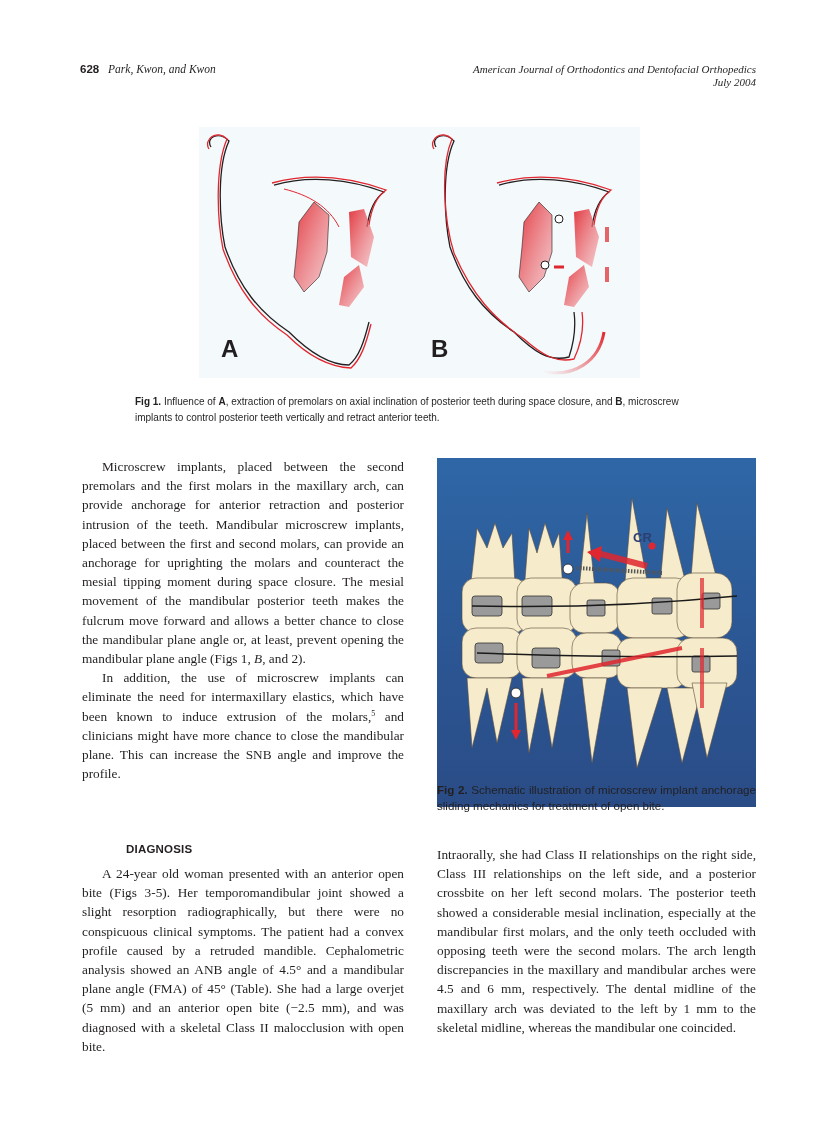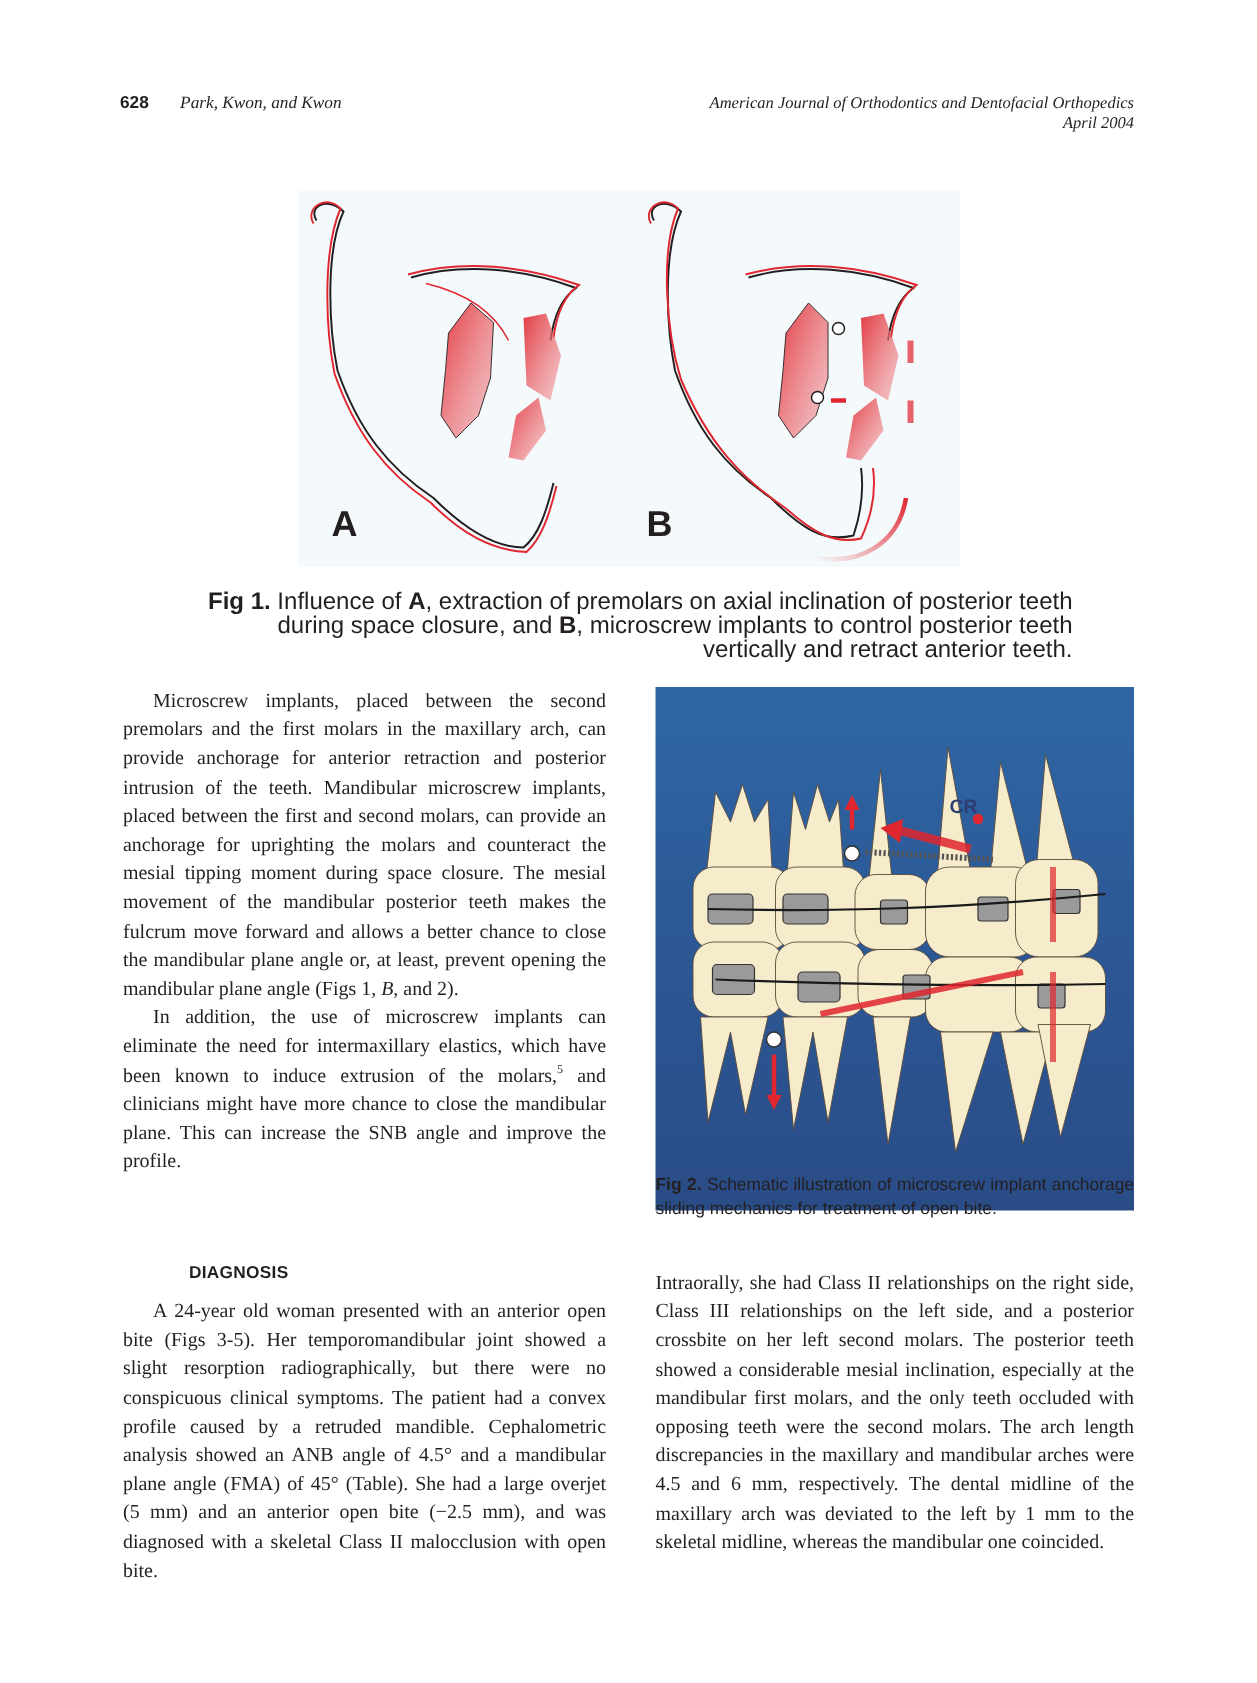--- a/index.html
+++ b/index.html
@@ -2,27 +2,27 @@
 <html><head>
 <meta charset="utf-8">
 <style>
   html, body { margin: 0; padding: 0; background: #ffffff; }
   body { width: 838px; height: 1122px; position: relative; overflow: hidden; color: #231f20; }
   .serif { font-family: "Liberation Serif", "DejaVu Serif", serif; }
   .sans { font-family: "Liberation Sans", "DejaVu Sans", sans-serif; }
 
   .running-head { position: absolute; top: 63px; left: 80px; width: 676px; height: 36px; }
   .rh-left { position: absolute; left: 0; top: 0; font-size: 11.5px; }
-  .rh-page { font-family: "Liberation Sans", sans-serif; font-weight: bold; font-size: 11.5px; margin-right: 18px; }
+  .rh-page { font-family: "Liberation Sans", sans-serif; font-weight: bold; font-size: 11.5px; margin-right: 6px; }
   .rh-authors { font-family: "Liberation Serif", serif; font-style: italic; font-size: 11.5px; }
   .rh-right { position: absolute; right: 0; top: 0; text-align: right; font-family: "Liberation Serif", serif; font-style: italic; font-size: 11px; line-height: 13px; }
 
   .fig1 { position: absolute; left: 199px; top: 127px; width: 441px; height: 251px; background: #f4f9fb; }
   .fig1 svg { width: 100%; height: 100%; display: block; }
-  .fig1-caption { position: absolute; left: 135px; top: 394px; width: 580px; text-align: right; font-size: 16px; line-height: 16px; }
+  .fig1-caption { position: absolute; left: 135px; top: 394px; width: 580px; text-align: left; font-size: 10px; line-height: 16px; }
   .fig1-caption b, .fig2-caption b { font-weight: bold; }
 
   .col-left { position: absolute; left: 82px; top: 457px; width: 322px; }
   p.body { margin: 0; font-size: 13.3px; line-height: 19.2px; text-align: justify; }
   p.indent { text-indent: 20px; }
   sup { font-size: 8px; line-height: 0; }
 
   .fig2 { position: absolute; left: 437px; top: 458px; width: 319px; height: 349px; background: linear-gradient(180deg, #2f67a6 0%, #2c5a98 40%, #2a4c86 100%); overflow: hidden; }
   .fig2 svg { width: 100%; height: 100%; display: block; }
   .fig2-caption { position: absolute; left: 437px; top: 782px; width: 319px; font-size: 11.6px; line-height: 16px; text-align: justify; }
@@ -34,21 +34,21 @@
 </head>
 <body>
 
 <div class="running-head">
   <div class="rh-left">
     <span class="rh-page">628</span>
     <span class="rh-authors">Park, Kwon, and Kwon</span>
   </div>
   <div class="rh-right">
     <div>American Journal of Orthodontics and Dentofacial Orthopedics</div>
-    <div>April 2004</div>
+    <div>July 2004</div>
   </div>
 </div>
 
 <div class="fig1">
   <svg viewBox="0 0 441 251" xmlns="http://www.w3.org/2000/svg">
     <defs>
       <linearGradient id="toothA" x1="0" y1="0" x2="1" y2="1">
         <stop offset="0" stop-color="#e0262e" stop-opacity="0.9"></stop>
         <stop offset="1" stop-color="#f3a9ad" stop-opacity="0.6"></stop>
       </linearGradient>

